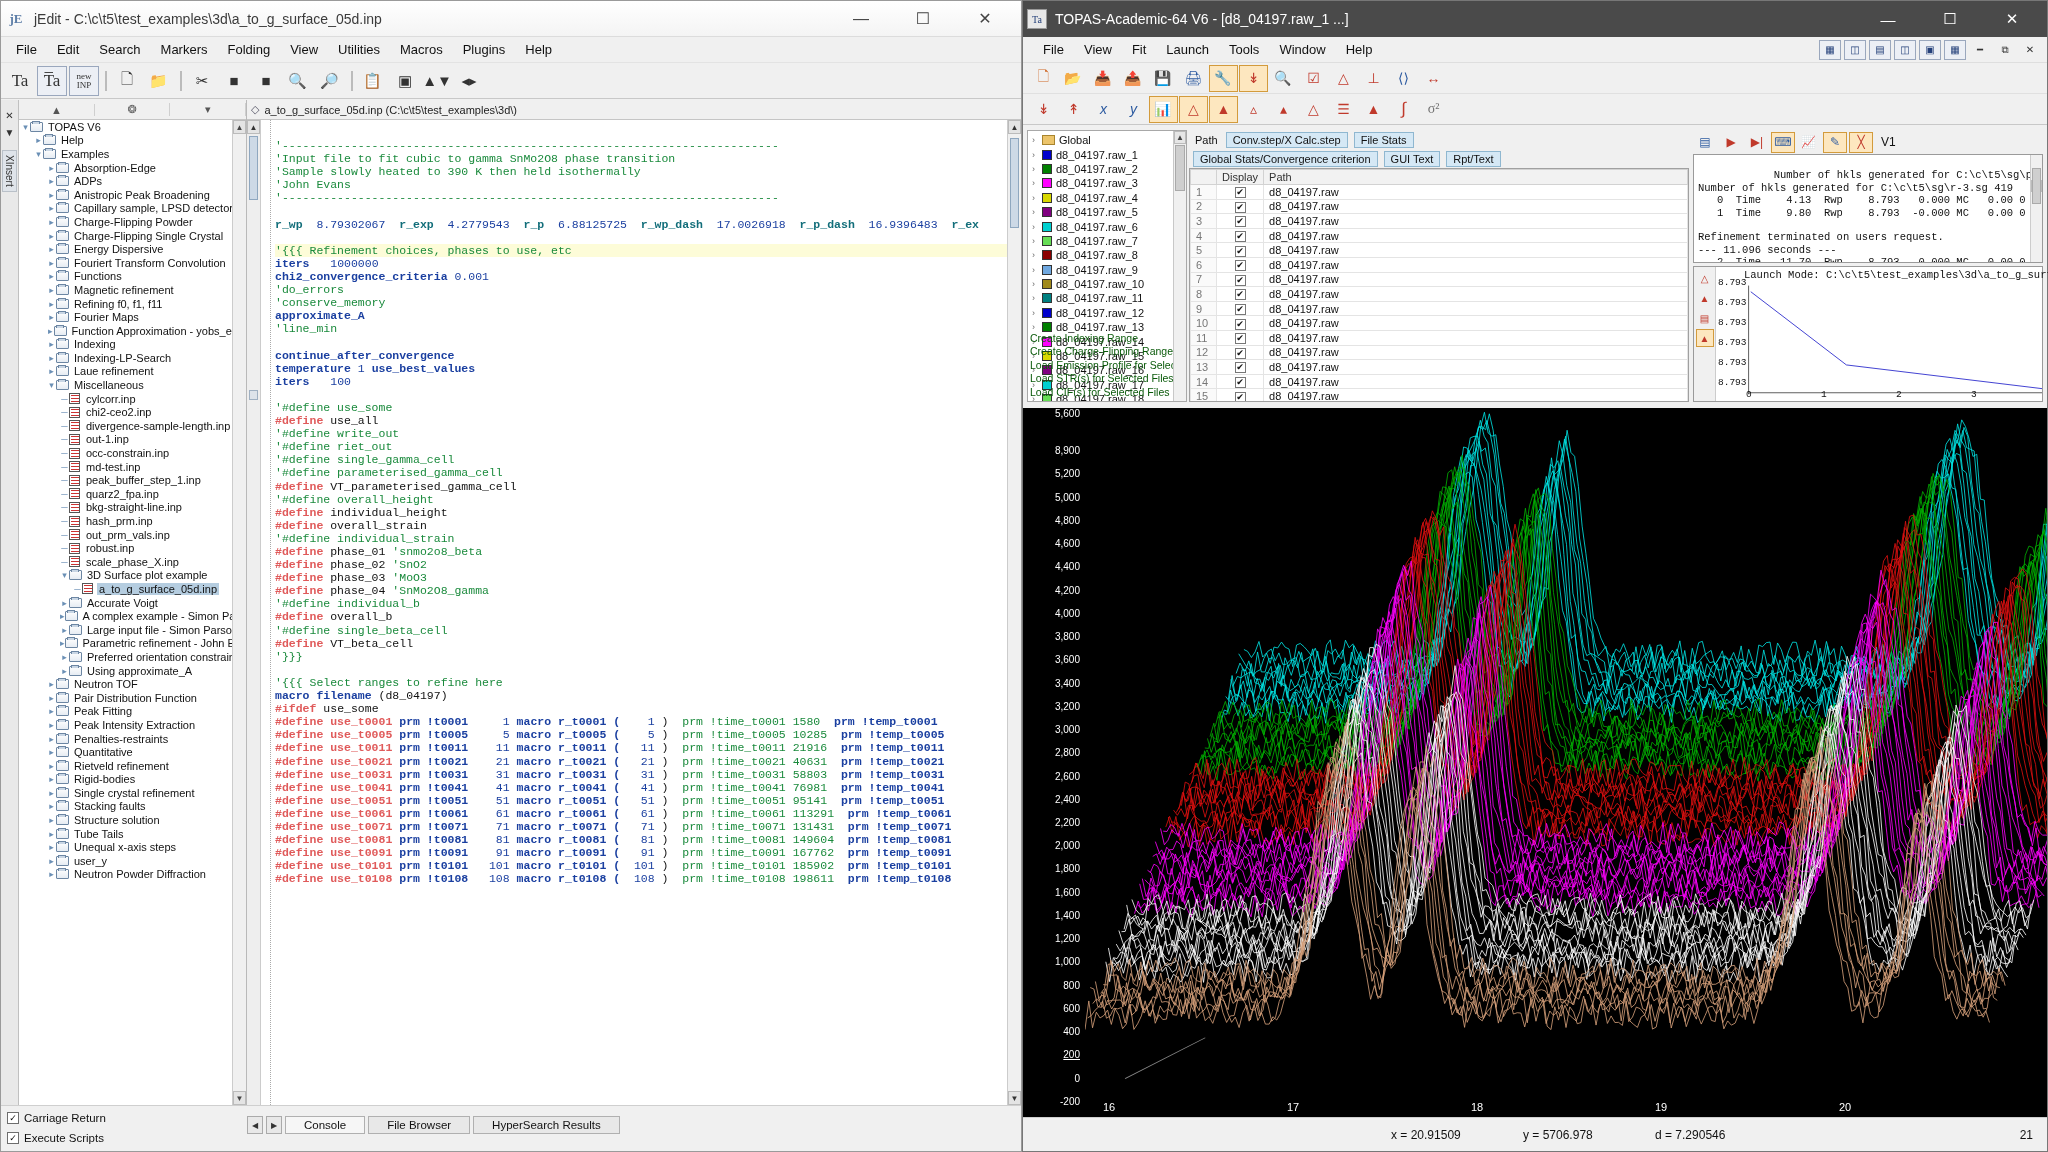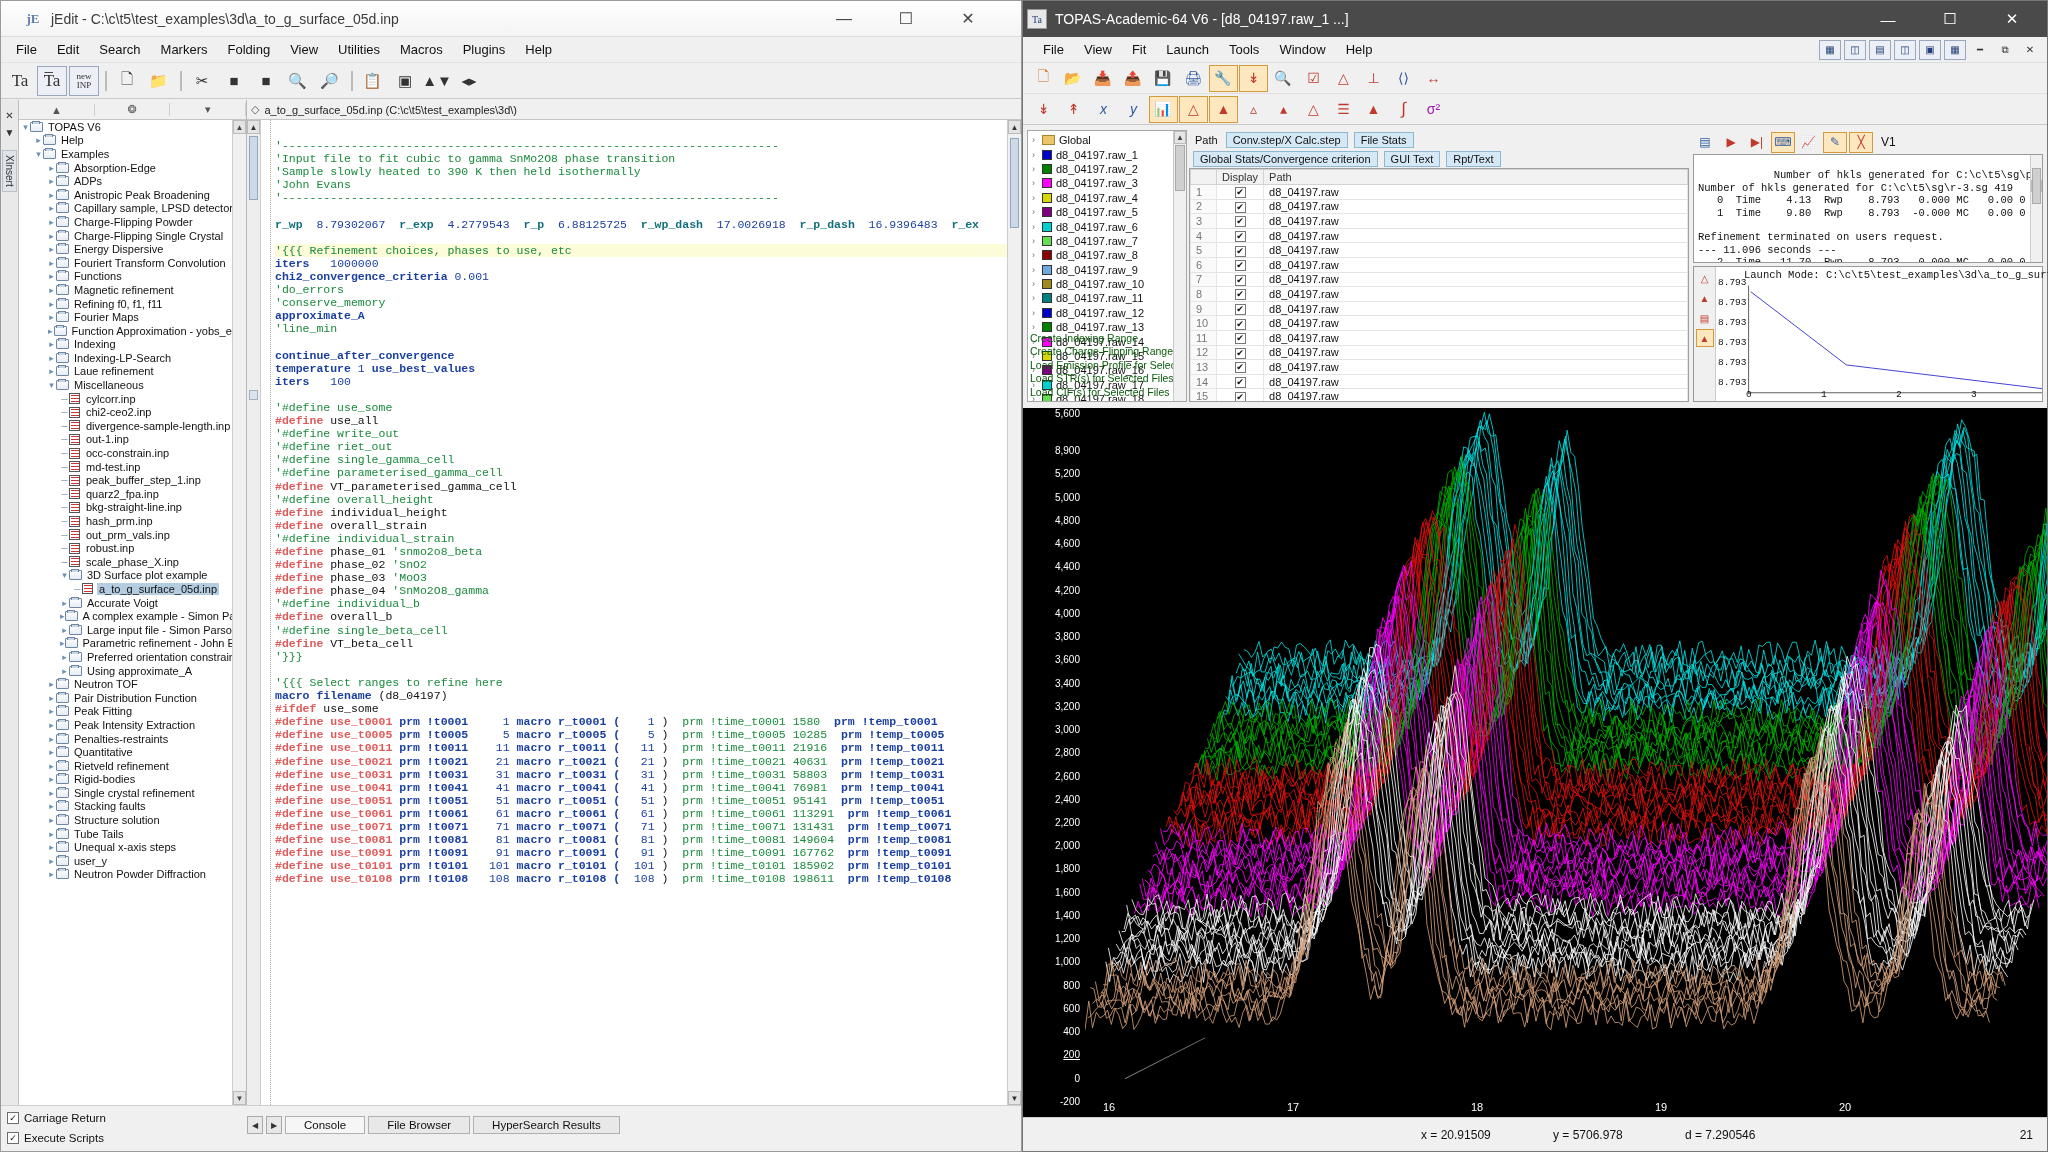--- a/index.html
+++ b/index.html
@@ -14,21 +14,21 @@
   .app { position: absolute; top:0; left:0; width:2048px; height:1152px; }
 
   
   .jedit {
     position:absolute; left:0; top:0; width:1022px; height:1152px;
     background:#f0f0f0; border:1px solid #9a9a9a;
   }
   .jedit-title {
     height:36px; background:linear-gradient(#ffffff,#f4f4f4);
     border-bottom:1px solid #dcdcdc;
-    display:flex; align-items:center; padding:0 22px; gap:8px;
+    display:flex; align-items:center; padding:0 5px; gap:8px;
   }
   .jedit-title .ico {
     width:20px;height:20px; display:flex;align-items:center;justify-content:center;
     color:#5f7fa8; font-weight:bold; font-size:13px;
     font-family:"Liberation Serif", serif;
   }
   .jedit-title .ttl { color:#3b3b3b; font-size:14px; }
   .jedit-title .wbtns { margin-left:auto; display:flex; }
   .jedit-title .wbtn {
     width:62px;height:35px;display:flex;align-items:center;justify-content:center;
@@ -263,21 +263,21 @@
   .plot3d { position:absolute; top:281px; left:0; right:0; bottom:0; background:#000;
      overflow:hidden; }
   .plot3d .yax { position:absolute; left:0; top:0; bottom:22px; width:60px; }
   .plot3d .ytick { position:absolute; right:3px; color:#fff; font-size:10px;
      font-family:"Liberation Sans",sans-serif; }
   .plot3d .xtick { position:absolute; bottom:4px; color:#fff; font-size:11px; }
   .plot3d .canvas { position:absolute; left:62px; right:0; top:0; bottom:22px; overflow:hidden;}
 
   .topas-status { position:absolute; bottom:0; left:0; right:0; height:34px; background:#f0f0f0;
      border-top:1px solid #cfcfcf; display:flex; align-items:center; }
-  .topas-status .s { font-size:12px; color:#111; font-family:"Liberation Sans",sans-serif;margin-left:30px; }
+  .topas-status .s { font-size:12px; color:#111; font-family:"Liberation Sans",sans-serif; }
 </style>
 </head>
 <body>
 
 <div class="app">
 
   <div class="jedit">
     <div class="jedit-title">
       <span class="ico">jE</span>
       <span class="ttl">jEdit - C:\c\t5\test_examples\3d\a_to_g_surface_05d.inp</span>
@@ -731,21 +731,21 @@
       <span class="tb2" style="color:#2c5aa0;font-style:italic;">y</span>
       <span class="tb2 on" style="color:#2c5aa0;">📊</span>
       <span class="tb2 on" style="color:#c0392b;">△</span>
       <span class="tb2 on" style="color:#c0392b;">▲</span>
       <span class="tb2" style="color:#c0392b;">▵</span>
       <span class="tb2" style="color:#c0392b;">▴</span>
       <span class="tb2" style="color:#c0392b;">△</span>
       <span class="tb2" style="color:#c0392b;">☰</span>
       <span class="tb2" style="color:#c0392b;">▲</span>
       <span class="tb2" style="color:#c0392b;font-size:17px;">∫</span>
-      <span class="tb2" style="color:#a21caf;">σ²</span>
+      <span class="tb2" style="color:#737373;font-family:Liberation Serif, serif;">σ²</span>
     </div>
 
     <div class="topas-main">
       <div class="data-region">
 
         <div class="treecol">
           <div id="dataTree" style="padding-top:2px;">
               <div class="dnode">
                 <span class="arw">›</span>
                 <span class="folder"></span>

